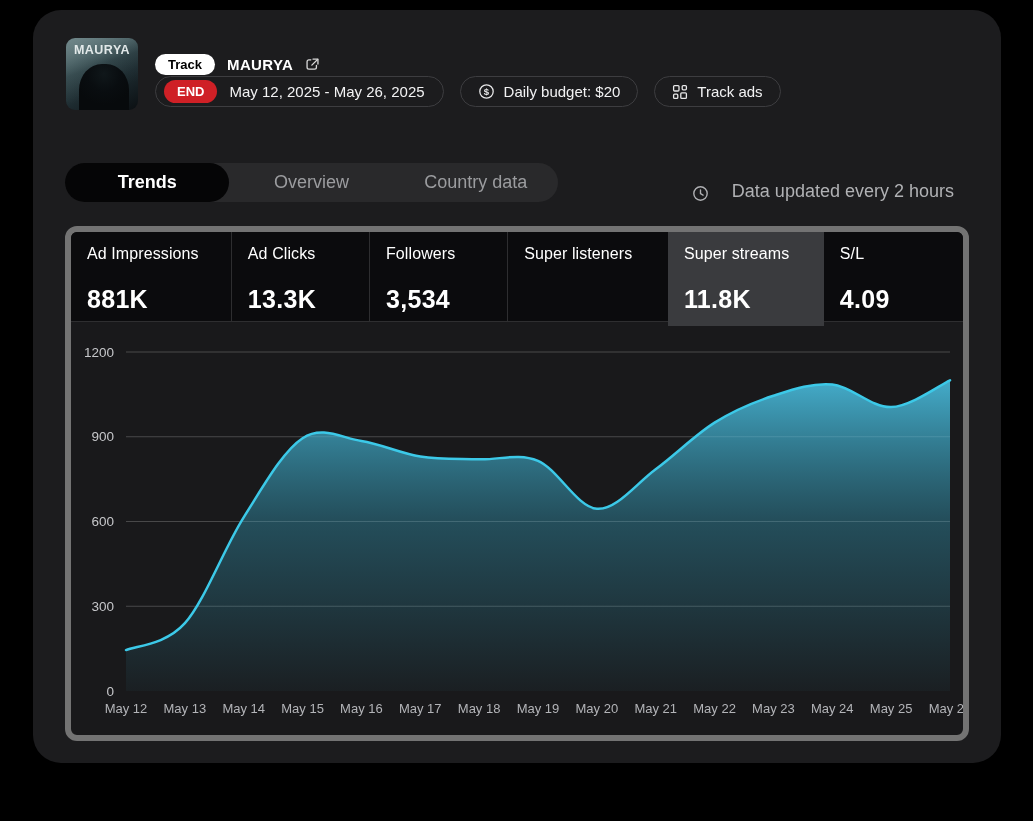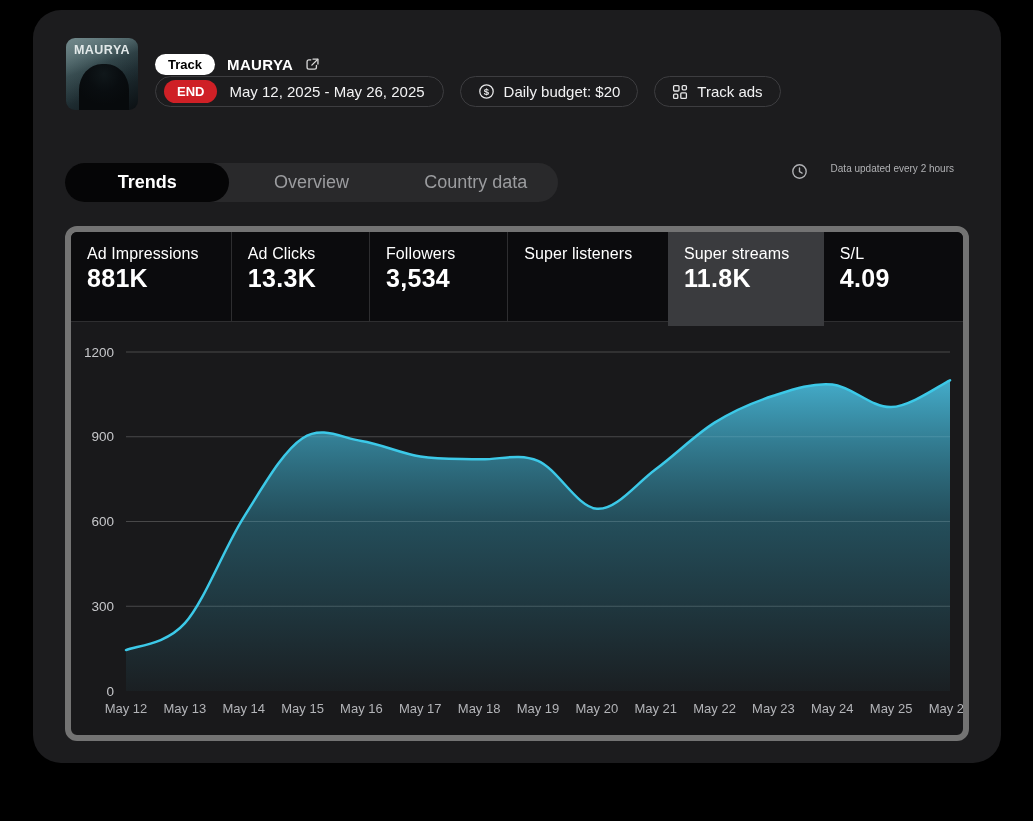--- a/index.html
+++ b/index.html
@@ -38,33 +38,33 @@
                padding:5px 13px; border-radius:13px; line-height:1; }
 
   
   .tabs { position:absolute; left:32px; top:153px; width:493px; height:39px;
           background:#29292b; border-radius:20px; display:flex; }
   .tab { flex:1; display:flex; align-items:center; justify-content:center;
          color:#9b9c9f; font-size:18px; border-radius:20px; cursor:pointer; }
   .tab.active { background:#050506; color:#fff; font-weight:600; }
 
   .updated { position:absolute; right:47px; top:153px; height:39px;
-             display:flex; align-items:flex-start; gap:23px;
-             color:#b0b1b4; font-size:10px; }
+             display:flex; align-items:flex-end; gap:23px;
+             color:#b0b1b4; font-size:18px; }
 
   
   .panel { position:absolute; left:32px; top:216px; width:904px; height:515px;
            border:6px solid #737373; border-radius:12px; background:#19191b;
            overflow:hidden; }
   .stats-row { display:flex; height:90px; border-bottom:1px solid #2e2e30; position:relative; z-index:2; }
   .stat-cell { background:#0b0b0d; border-right:1px solid #2e2e30;
                padding:13px 6px 0 16px; }
   .stat-cell:last-child { border-right:none; }
   .stat-cell .stat-label { color:#fff; font-size:16px; letter-spacing:.1px; white-space:nowrap; }
-  .stat-cell .stat-value { color:#fff; font-size:25px; font-weight:700; margin-top:1px;
+  .stat-cell .stat-value { color:#fff; font-size:25px; font-weight:700; margin-top:22px;
                letter-spacing:.3px; }
   .stat-cell.selected { background:#3a3b3e; border-right:none;
                box-shadow:0 5px 0 0 #3a3b3e; }
 
   .chart-wrap { position:absolute; left:0; top:91px; width:902px; height:422px; }
   .chart-wrap svg { display:block; }
 </style>
 </head>
 <body>
 

